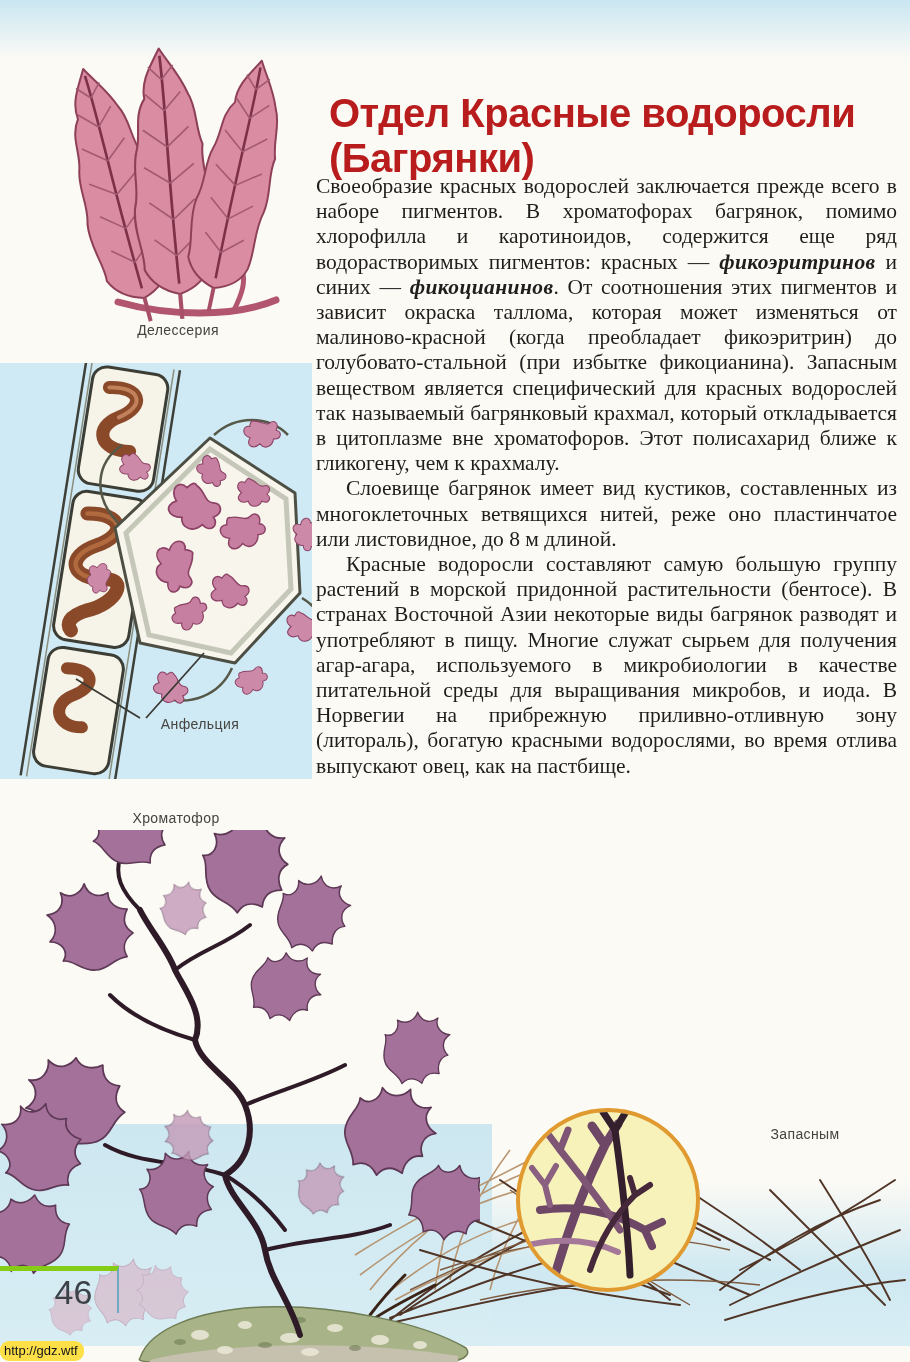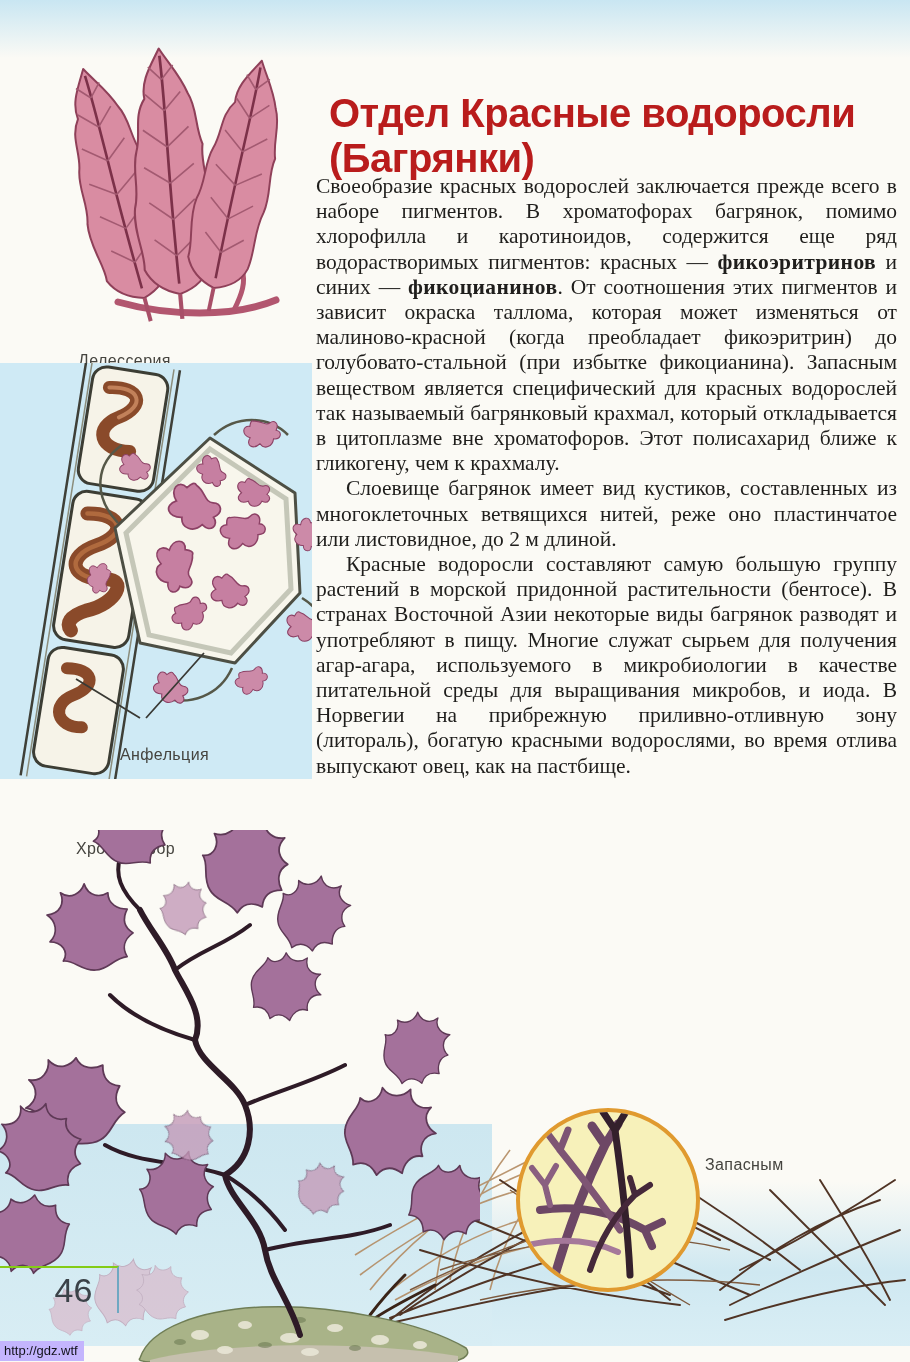--- a/index.html
+++ b/index.html
@@ -6,35 +6,35 @@
   body{font-family:"Liberation Sans",sans-serif;background:#888;}
   .page{position:relative;width:910px;height:1362px;background:#fbfaf5;overflow:hidden;margin:0 auto;}
   .sky{position:absolute;left:0;top:0;width:100%;height:58px;
        background:linear-gradient(#c9e6f2,rgba(251,250,245,0));}
   .water-left{position:absolute;left:0;top:1124px;width:492px;height:222px;
        background:linear-gradient(#cde7f0,#d8edf4);}
   .water-right{position:absolute;left:492px;top:1182px;width:418px;height:164px;
        background:linear-gradient(rgba(205,231,240,0),#cfe8f1 55%,#d9eef5);}
   .panel{position:absolute;left:0;top:363px;width:312px;height:416px;background:#cfeaf5;}
   .fig{position:absolute;}
-  .caption{position:absolute;font-size:16px;color:#45443f;letter-spacing:.4px;text-align:left;margin-top:30px;}
+  .caption{position:absolute;font-size:14px;color:#45443f;letter-spacing:.4px;text-align:center;}
   .title{position:absolute;left:316px;top:64px;width:586px;
          font-weight:700;font-size:40px;line-height:1.12;letter-spacing:-.5px;color:#b91c1c;margin-left:13px;}
   .body-text{position:absolute;left:316px;top:174px;width:581px;
          font-family:"Liberation Serif",serif;font-size:21.5px;line-height:25.2px;
          color:#1f1e1c;text-align:justify;}
   .body-text p{margin:0;}
   .body-text p.indent{text-indent:30px;}
-  .bold-italic{font-weight:700;letter-spacing:.4px;}
+  .bold-italic{font-weight:700;font-style:italic;letter-spacing:.4px;}
   .page-num{position:absolute;left:0;top:1266px;width:119px;height:47px;
-         border-top:2px solid #84cc16;border-right:2px solid #6fa8c2;
+         border-top:5px solid #84cc16;border-right:2px solid #6fa8c2;
          display:flex;align-items:center;justify-content:center;padding-left:30px;box-sizing:border-box;
          font-size:34px;color:#3b4248;}
-  .watermark{position:absolute;left:0;top:1341px;background:#c4b5fd;color:#12121a;
-         font-size:13px;padding:2px 6px 3px 4px;}
+  .watermark{position:absolute;left:0;top:1341px;background:#fde047;color:#12121a;
+         font-size:13px;padding:2px 6px 3px 4px;border-radius:9px;}
   svg{display:block;}
 </style>
 </head>
 <body>
 
 <div class="page">
 
   <div class="sky"></div>
   <div class="water-left"></div>
   <div class="water-right"></div>
@@ -191,21 +191,21 @@
     <g fill="#c39ab8" opacity=".8" stroke="#5e3956" stroke-width="1.2">
       <use href="#pblade" transform="translate(168,96) rotate(5) scale(.6)"></use>
       <use href="#pblade" transform="translate(190,330) rotate(-40) scale(.6)"></use>
       <use href="#pblade" transform="translate(300,370) rotate(25) scale(.6)"></use>
     </g>
   </svg>
 
   <h1 class="title">Отдел Красные водоросли (Багрянки)</h1>
   <div class="body-text" id="body-text">
       <p class="para"><span>Своеобразие красных водорослей заключается прежде всего в наборе пигментов. В хроматофорах багрянок, помимо хлорофилла и каротиноидов, содержится еще ряд водорастворимых пигментов: красных — </span><span class="bold-italic">фикоэритринов</span><span> и синих — </span><span class="bold-italic">фикоцианинов</span><span>. От соотношения этих пигментов и зависит окраска таллома, которая может изменяться от малиново-красной (когда преобладает фикоэритрин) до голубовато-стальной (при избытке фикоцианина). Запасным веществом является специфический для красных водорослей так называемый багрянковый крахмал, который откладывается в цитоплазме вне хроматофоров. Этот полисахарид ближе к гликогену, чем к крахмалу.</span></p>
-      <p class="para indent"><span>Слоевище багрянок имеет вид кустиков, составленных из многоклеточных ветвящихся нитей, реже оно пластинчатое или листовидное, до 2 м длиной.</span></p>
+      <p class="para indent"><span>Слоевище багрянок имеет вид кустиков, составленных из многоклеточных ветвящихся нитей, реже оно пластинчатое или листовидное, до 8 м длиной.</span></p>
       <p class="para indent"><span>Красные водоросли составляют самую большую группу растений в морской придонной растительности (бентосе). В странах Восточной Азии некоторые виды багрянок разводят и употребляют в пищу. Многие служат сырьем для получения агар-агара, используемого в микробиологии в качестве питательной среды для выращивания микробов, и иода. В Норвегии на прибрежную приливно-отливную зону (литораль), богатую красными водорослями, во время отлива выпускают овец, как на пастбище.</span></p>
     </div>
 
   <div class="page-num">
     <span>46</span>
   </div>
   <div class="watermark">http://gdz.wtf</div>
 
 </div>
 

